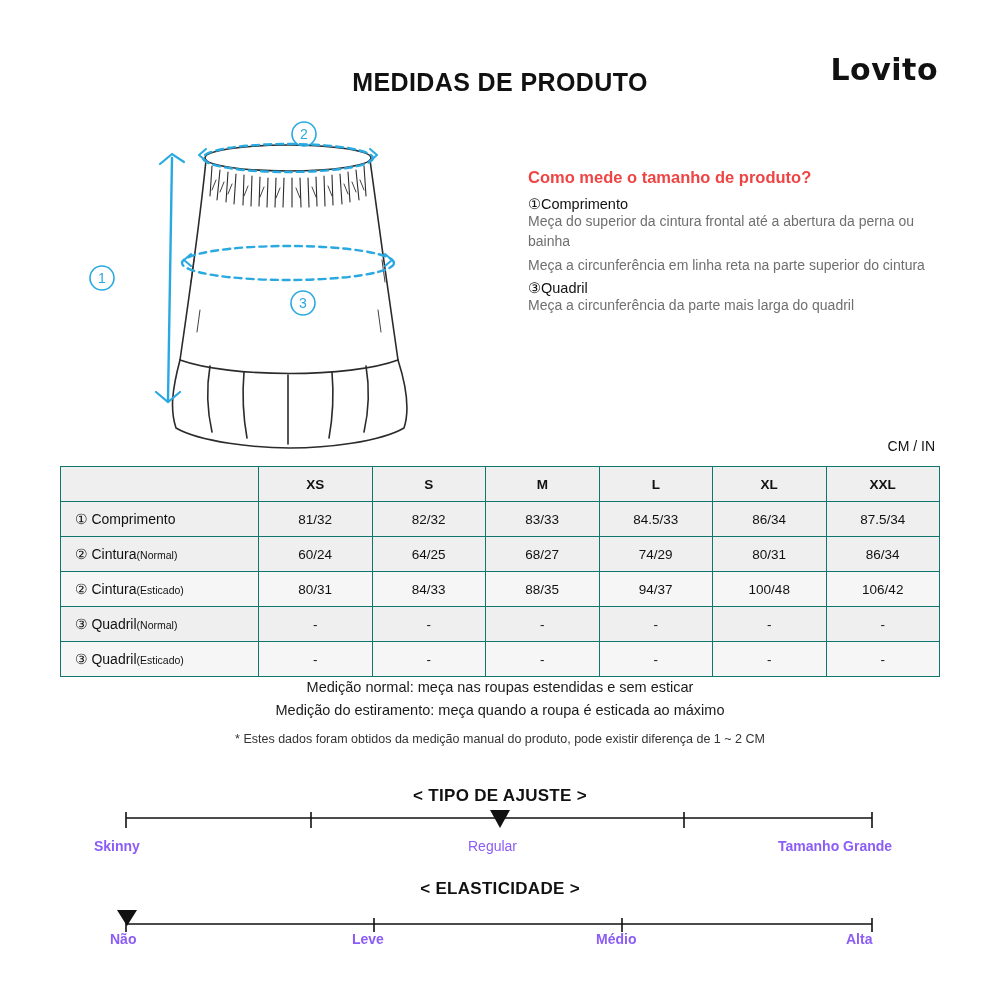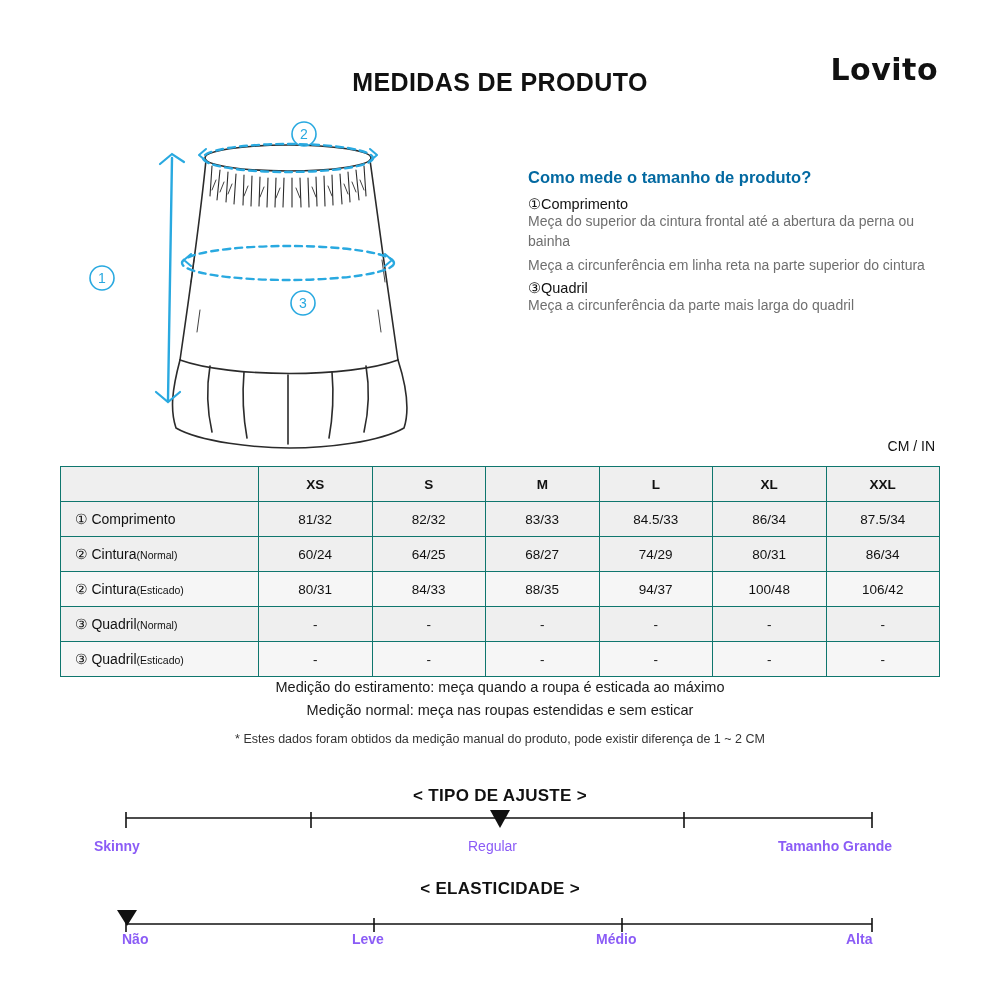--- a/index.html
+++ b/index.html
@@ -59,21 +59,21 @@
   
   .howto {
     position: absolute;
     left: 528px;
     top: 168px;
     width: 420px;
   }
   .howto-title {
     font-size: 16.5px;
     font-weight: bold;
-    color: #0369a1;
+    color: #ef4444;
     margin-bottom: 9px;
   }
   .howto-item-title {
     font-size: 14.5px;
     color: #111;
     margin-top: 2px;
   }
   .howto-item-desc {
     font-size: 14px;
     color: #6f6f6f;
@@ -316,22 +316,22 @@
         <td>-</td>
         <td>-</td>
         <td>-</td>
         <td>-</td>
       </tr>
     </tbody>
   </table>
 </div>
 
 <div class="notes">
+  <div class="note-line">Medição normal: meça nas roupas estendidas e sem esticar</div>
   <div class="note-line">Medição do estiramento: meça quando a roupa é esticada ao máximo</div>
-  <div class="note-line">Medição normal: meça nas roupas estendidas e sem esticar</div>
   <div class="note-small">* Estes dados foram obtidos da medição manual do produto, pode existir diferença de 1 ~ 2 CM</div>
 </div>
 
 <div class="scale-title fit-title">&lt; TIPO DE AJUSTE &gt;</div>
 <div class="scale-svg fit-svg">
   <svg width="1000" height="36" viewBox="0 0 1000 36" xmlns="http://www.w3.org/2000/svg">
     <g stroke="#111" stroke-width="1.6" fill="none">
       <line x1="126" y1="12" x2="872" y2="12"></line>
       <line x1="126" y1="6" x2="126" y2="22"></line>
       <line x1="311" y1="6" x2="311" y2="22"></line>
@@ -351,16 +351,16 @@
     <g stroke="#111" stroke-width="1.6" fill="none">
       <line x1="126" y1="24" x2="872" y2="24"></line>
       <line x1="126" y1="18" x2="126" y2="32"></line>
       <line x1="374" y1="18" x2="374" y2="32"></line>
       <line x1="622" y1="18" x2="622" y2="32"></line>
       <line x1="872" y1="18" x2="872" y2="32"></line>
     </g>
     <polygon points="117,10 137,10 127,26" fill="#111"></polygon>
   </svg>
 </div>
-<div class="scale-label" style="left:122px; top:931px;">Não</div>
+<div class="scale-label" style="left:110px; top:931px;">Não</div>
 <div class="scale-label" style="left:352px; top:931px;">Leve</div>
 <div class="scale-label" style="left:596px; top:931px;">Médio</div>
 <div class="scale-label" style="left:846px; top:931px;">Alta</div>
 
 </body></html>

